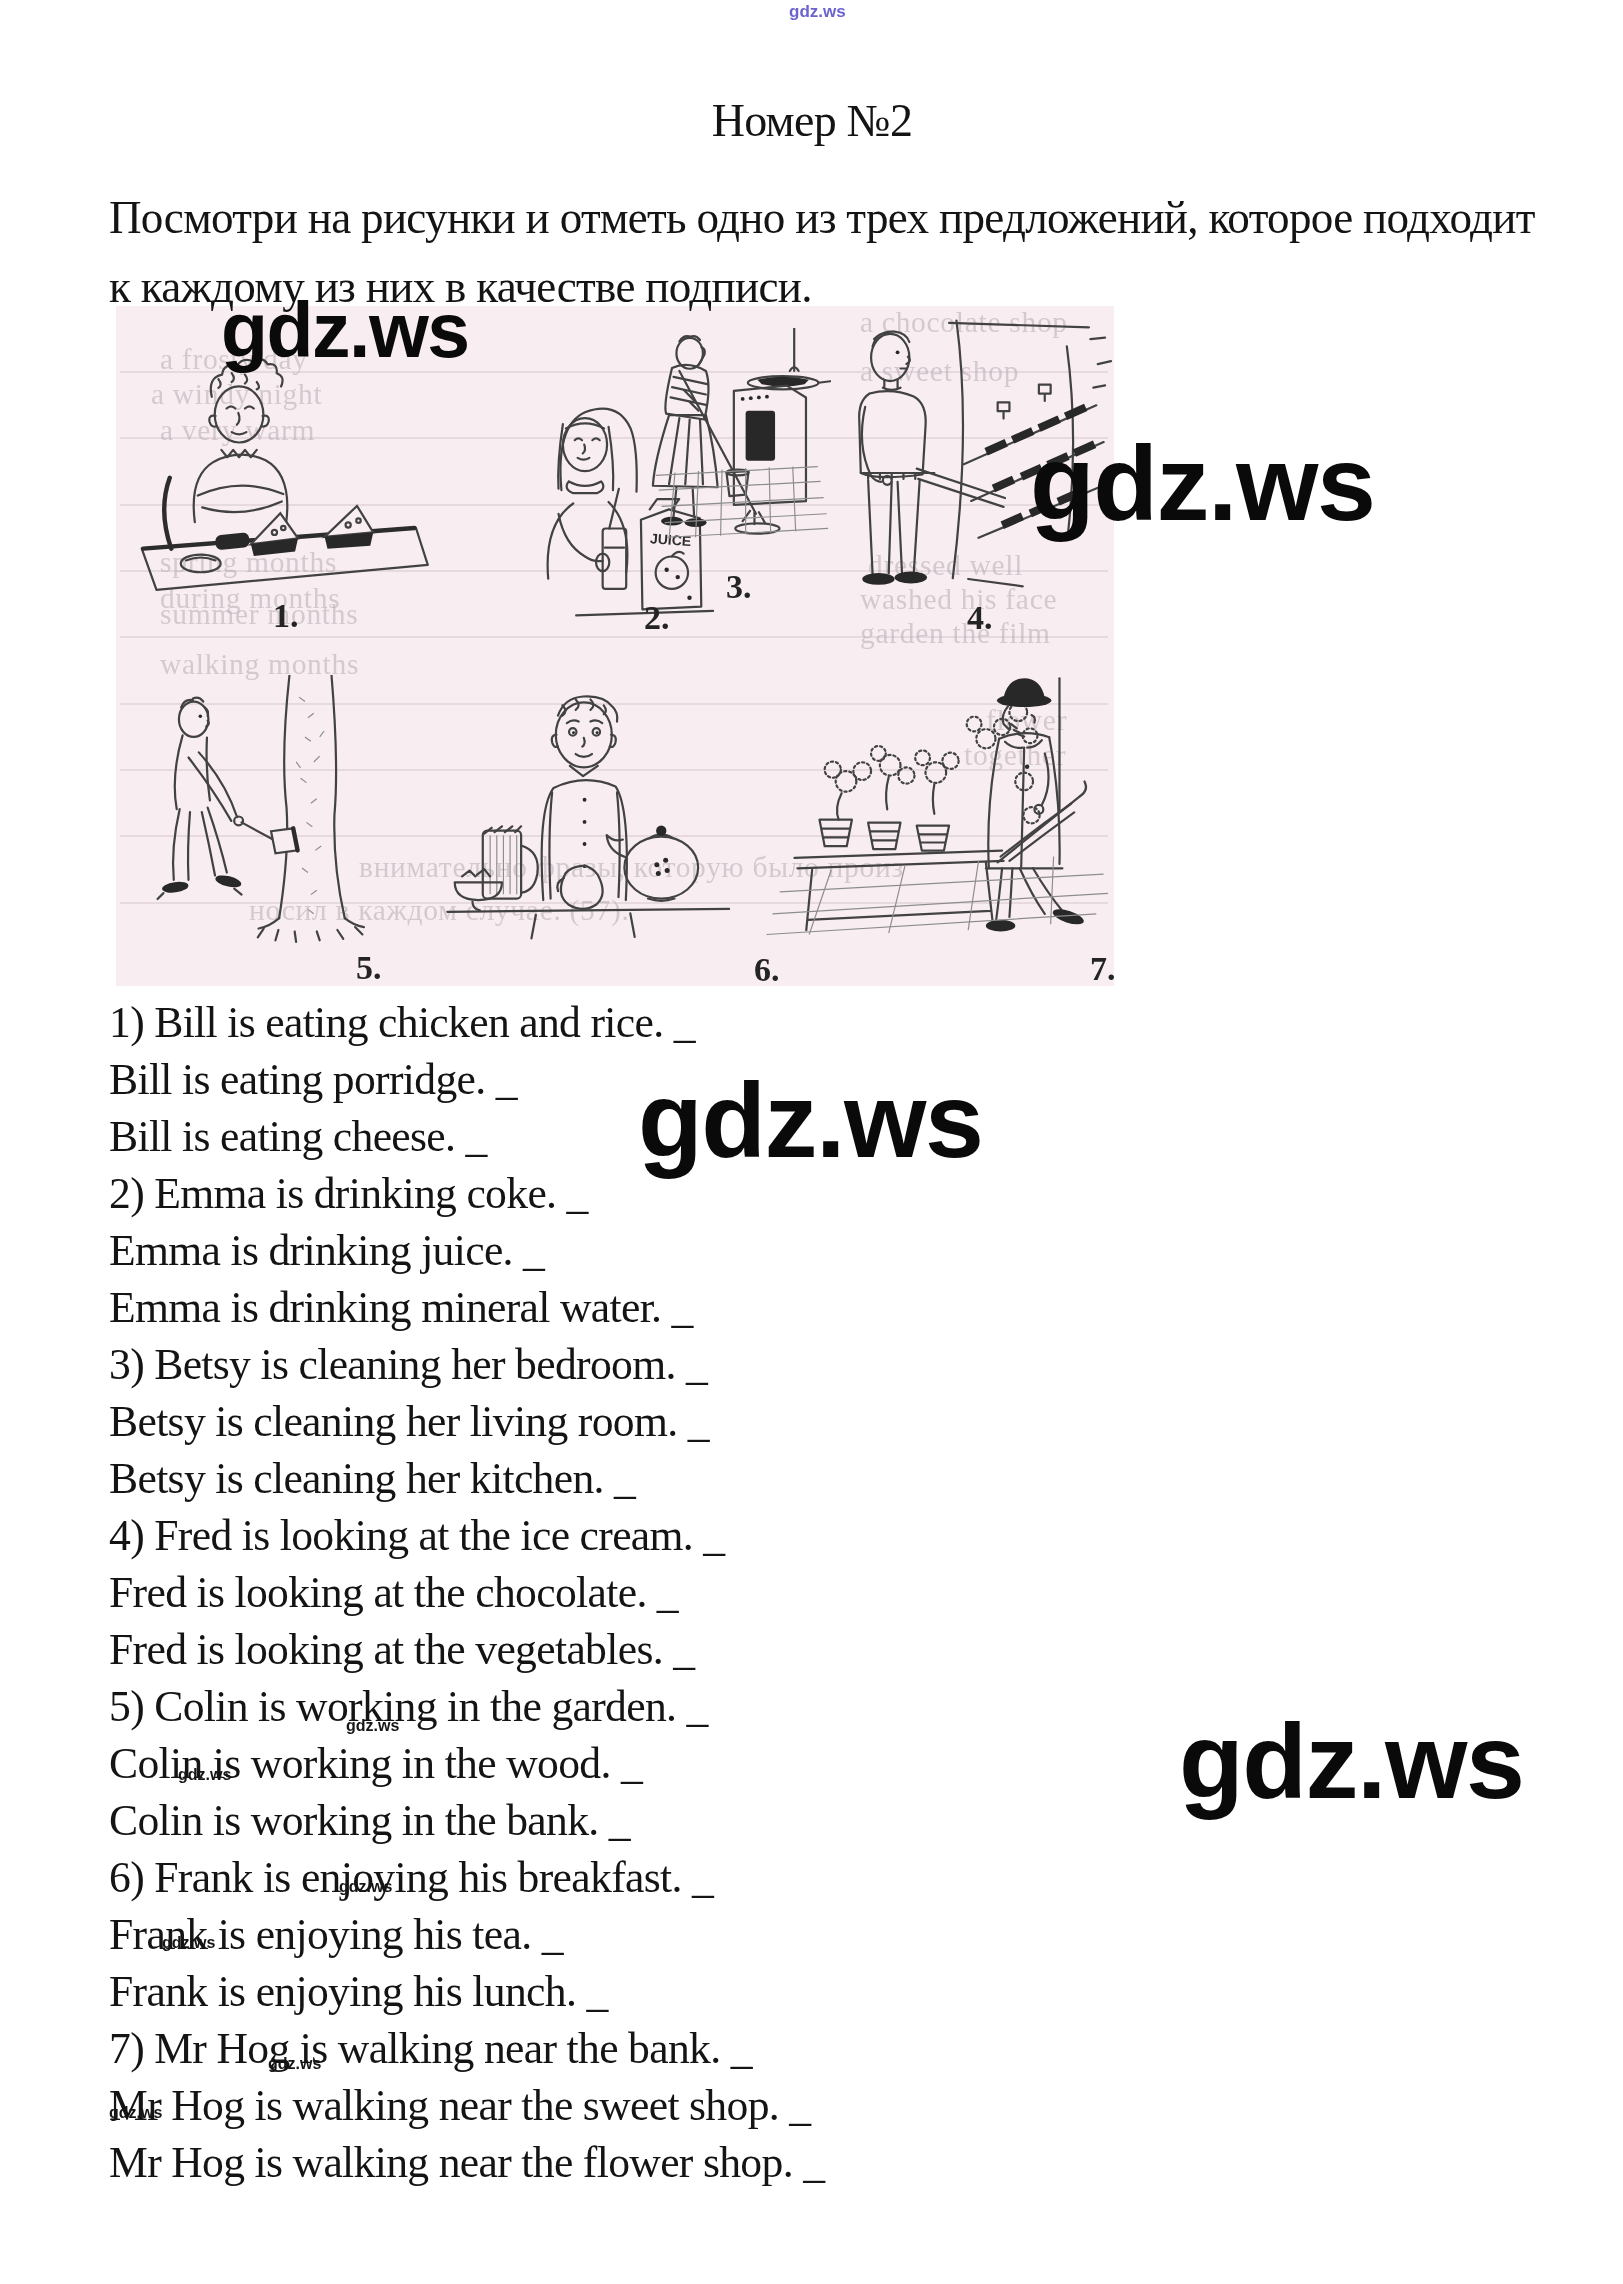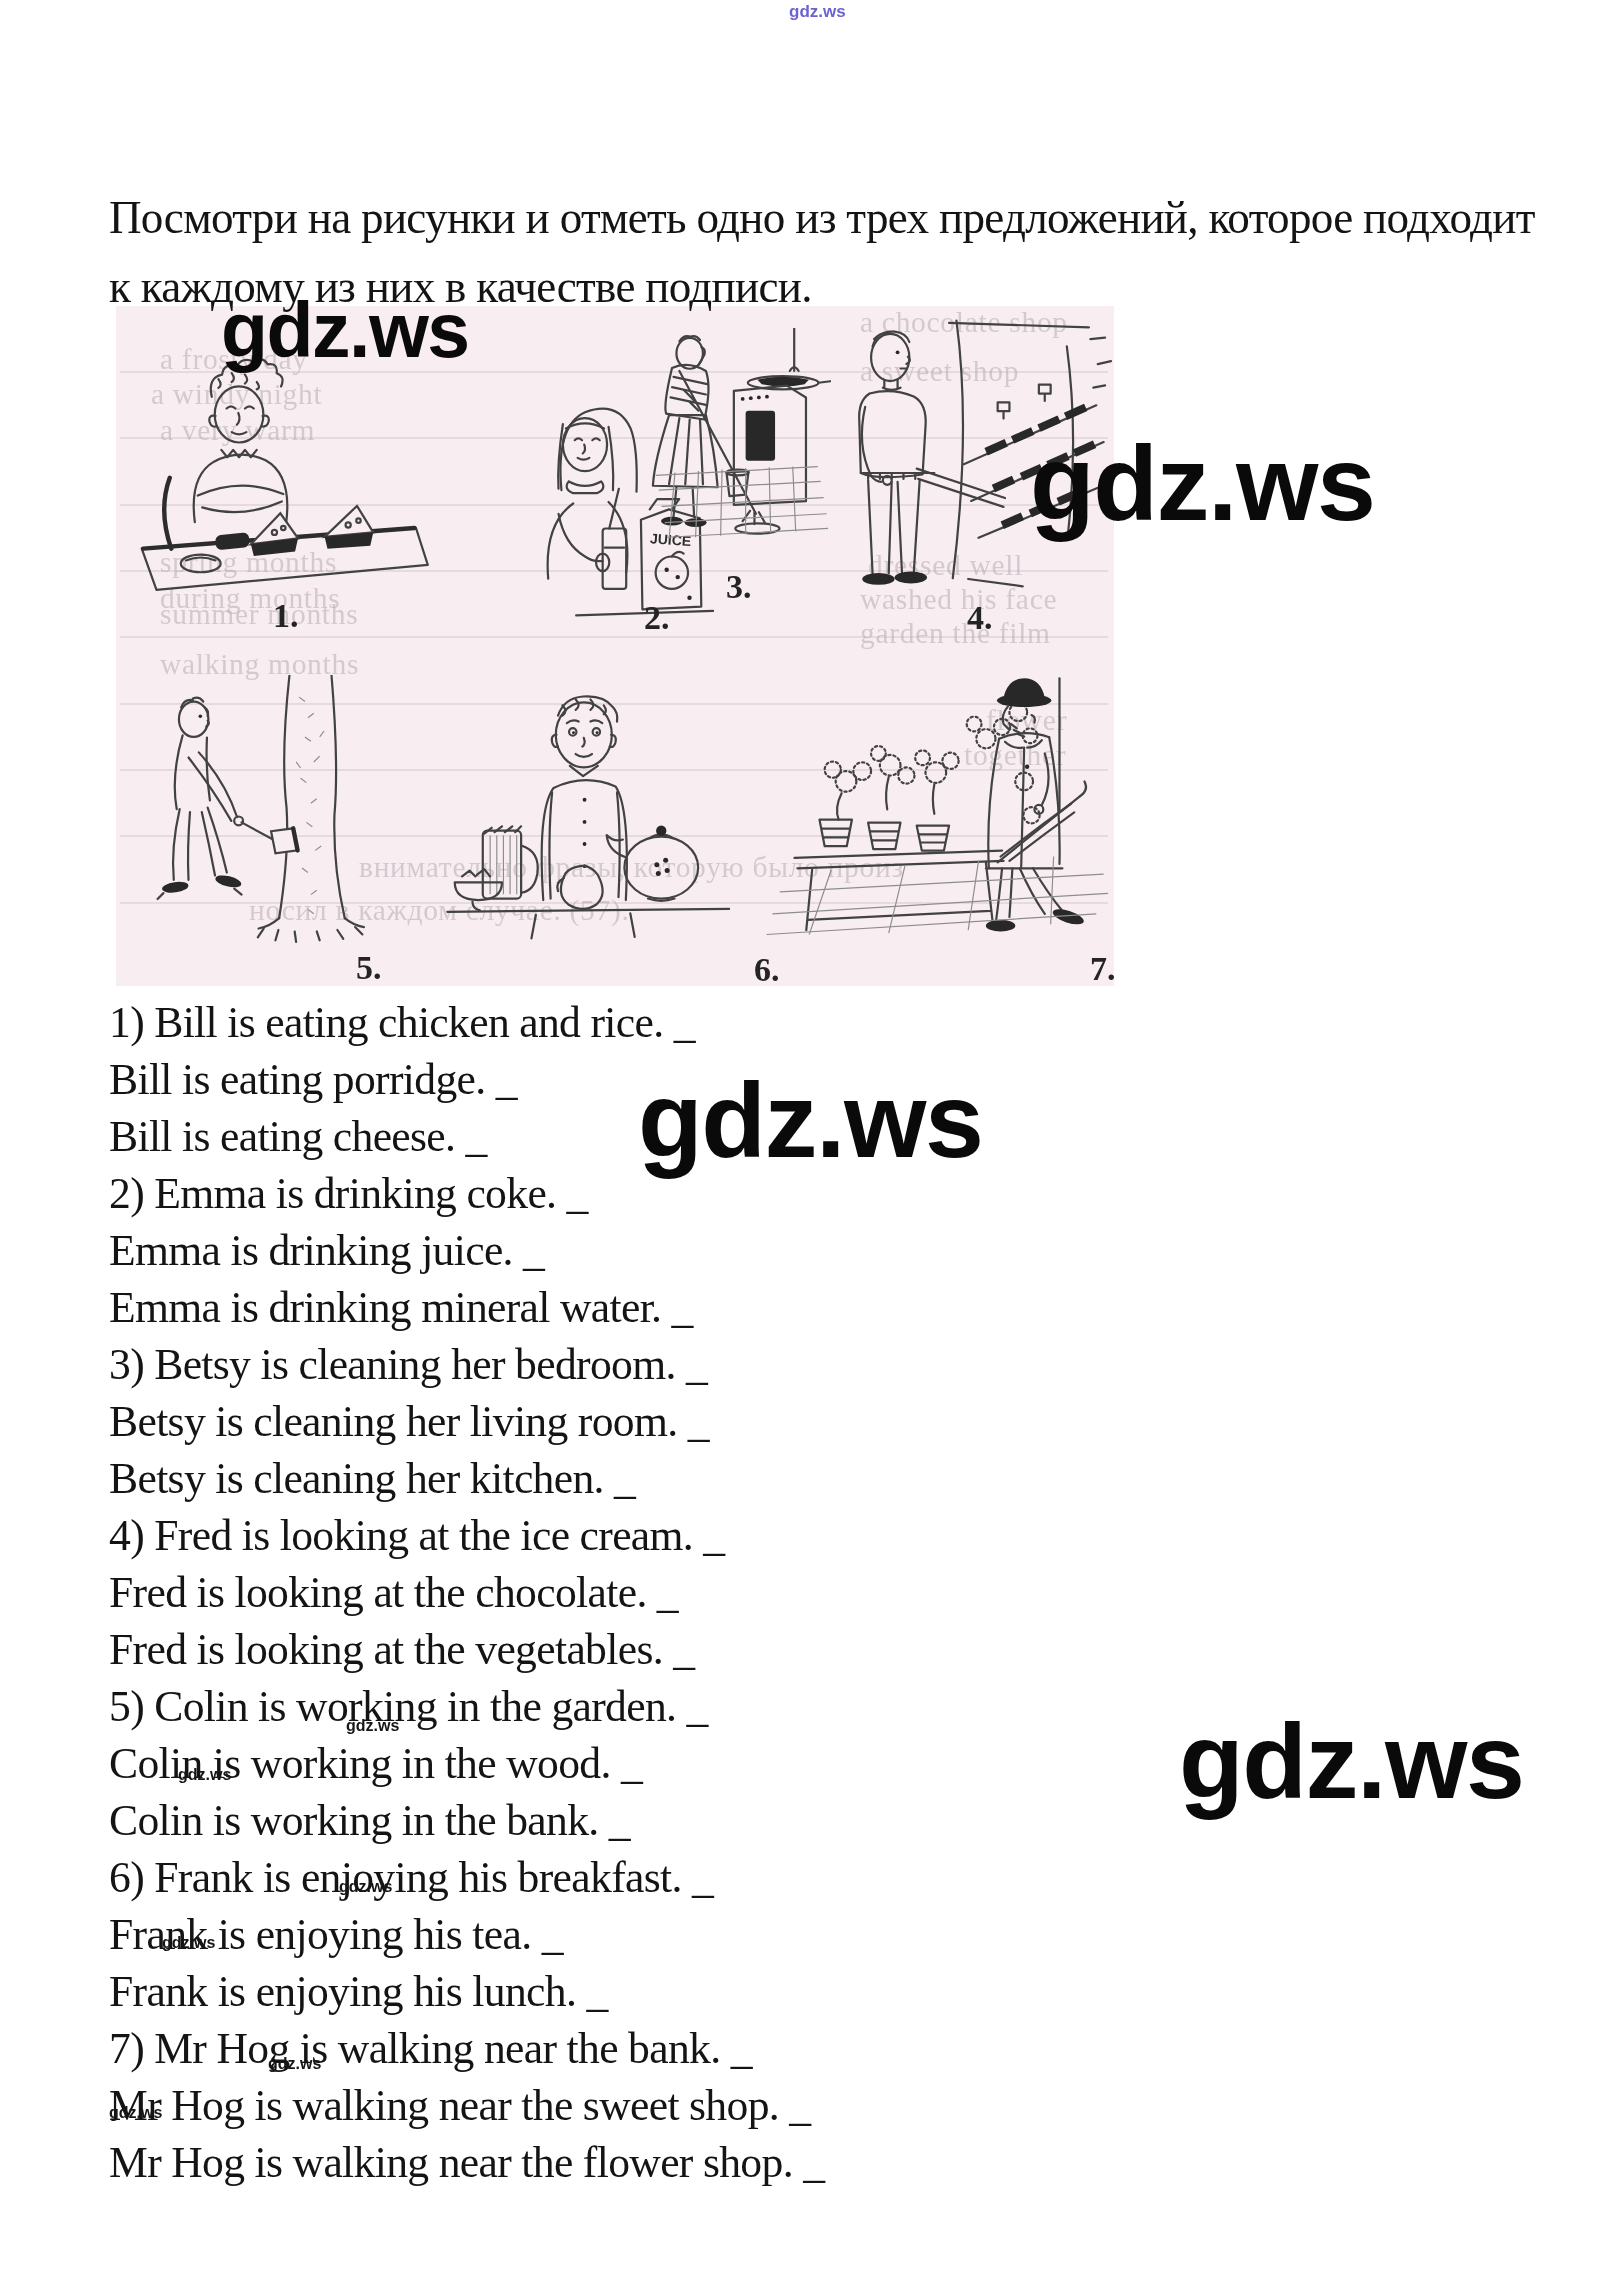--- a/index.html
+++ b/index.html
@@ -36,20 +36,21 @@
       transform-origin:left top;}
   #sentences .line{font-size:45px;line-height:57px;letter-spacing:-0.7px;white-space:pre;}
 </style>
 </head>
 <body>
 
 <div id="page">
 
   <div class="wm-top" style="left:789px;top:1.5px;">gdz.ws</div>
 
+  <div id="title">Номер №2</div>
   <div id="instruction">Посмотри на рисунки и отметь одно из трех предложений, которое подходит к каждому из них в качестве подписи.</div>
 
   <div id="scan">
 
     <i class="rule" style="top:65px"></i>
       <i class="rule" style="top:131px"></i>
     <i class="rule" style="top:198px"></i>
       <i class="rule" style="top:264px"></i>
     <i class="rule" style="top:330px"></i>
       <i class="rule" style="top:397px"></i>

